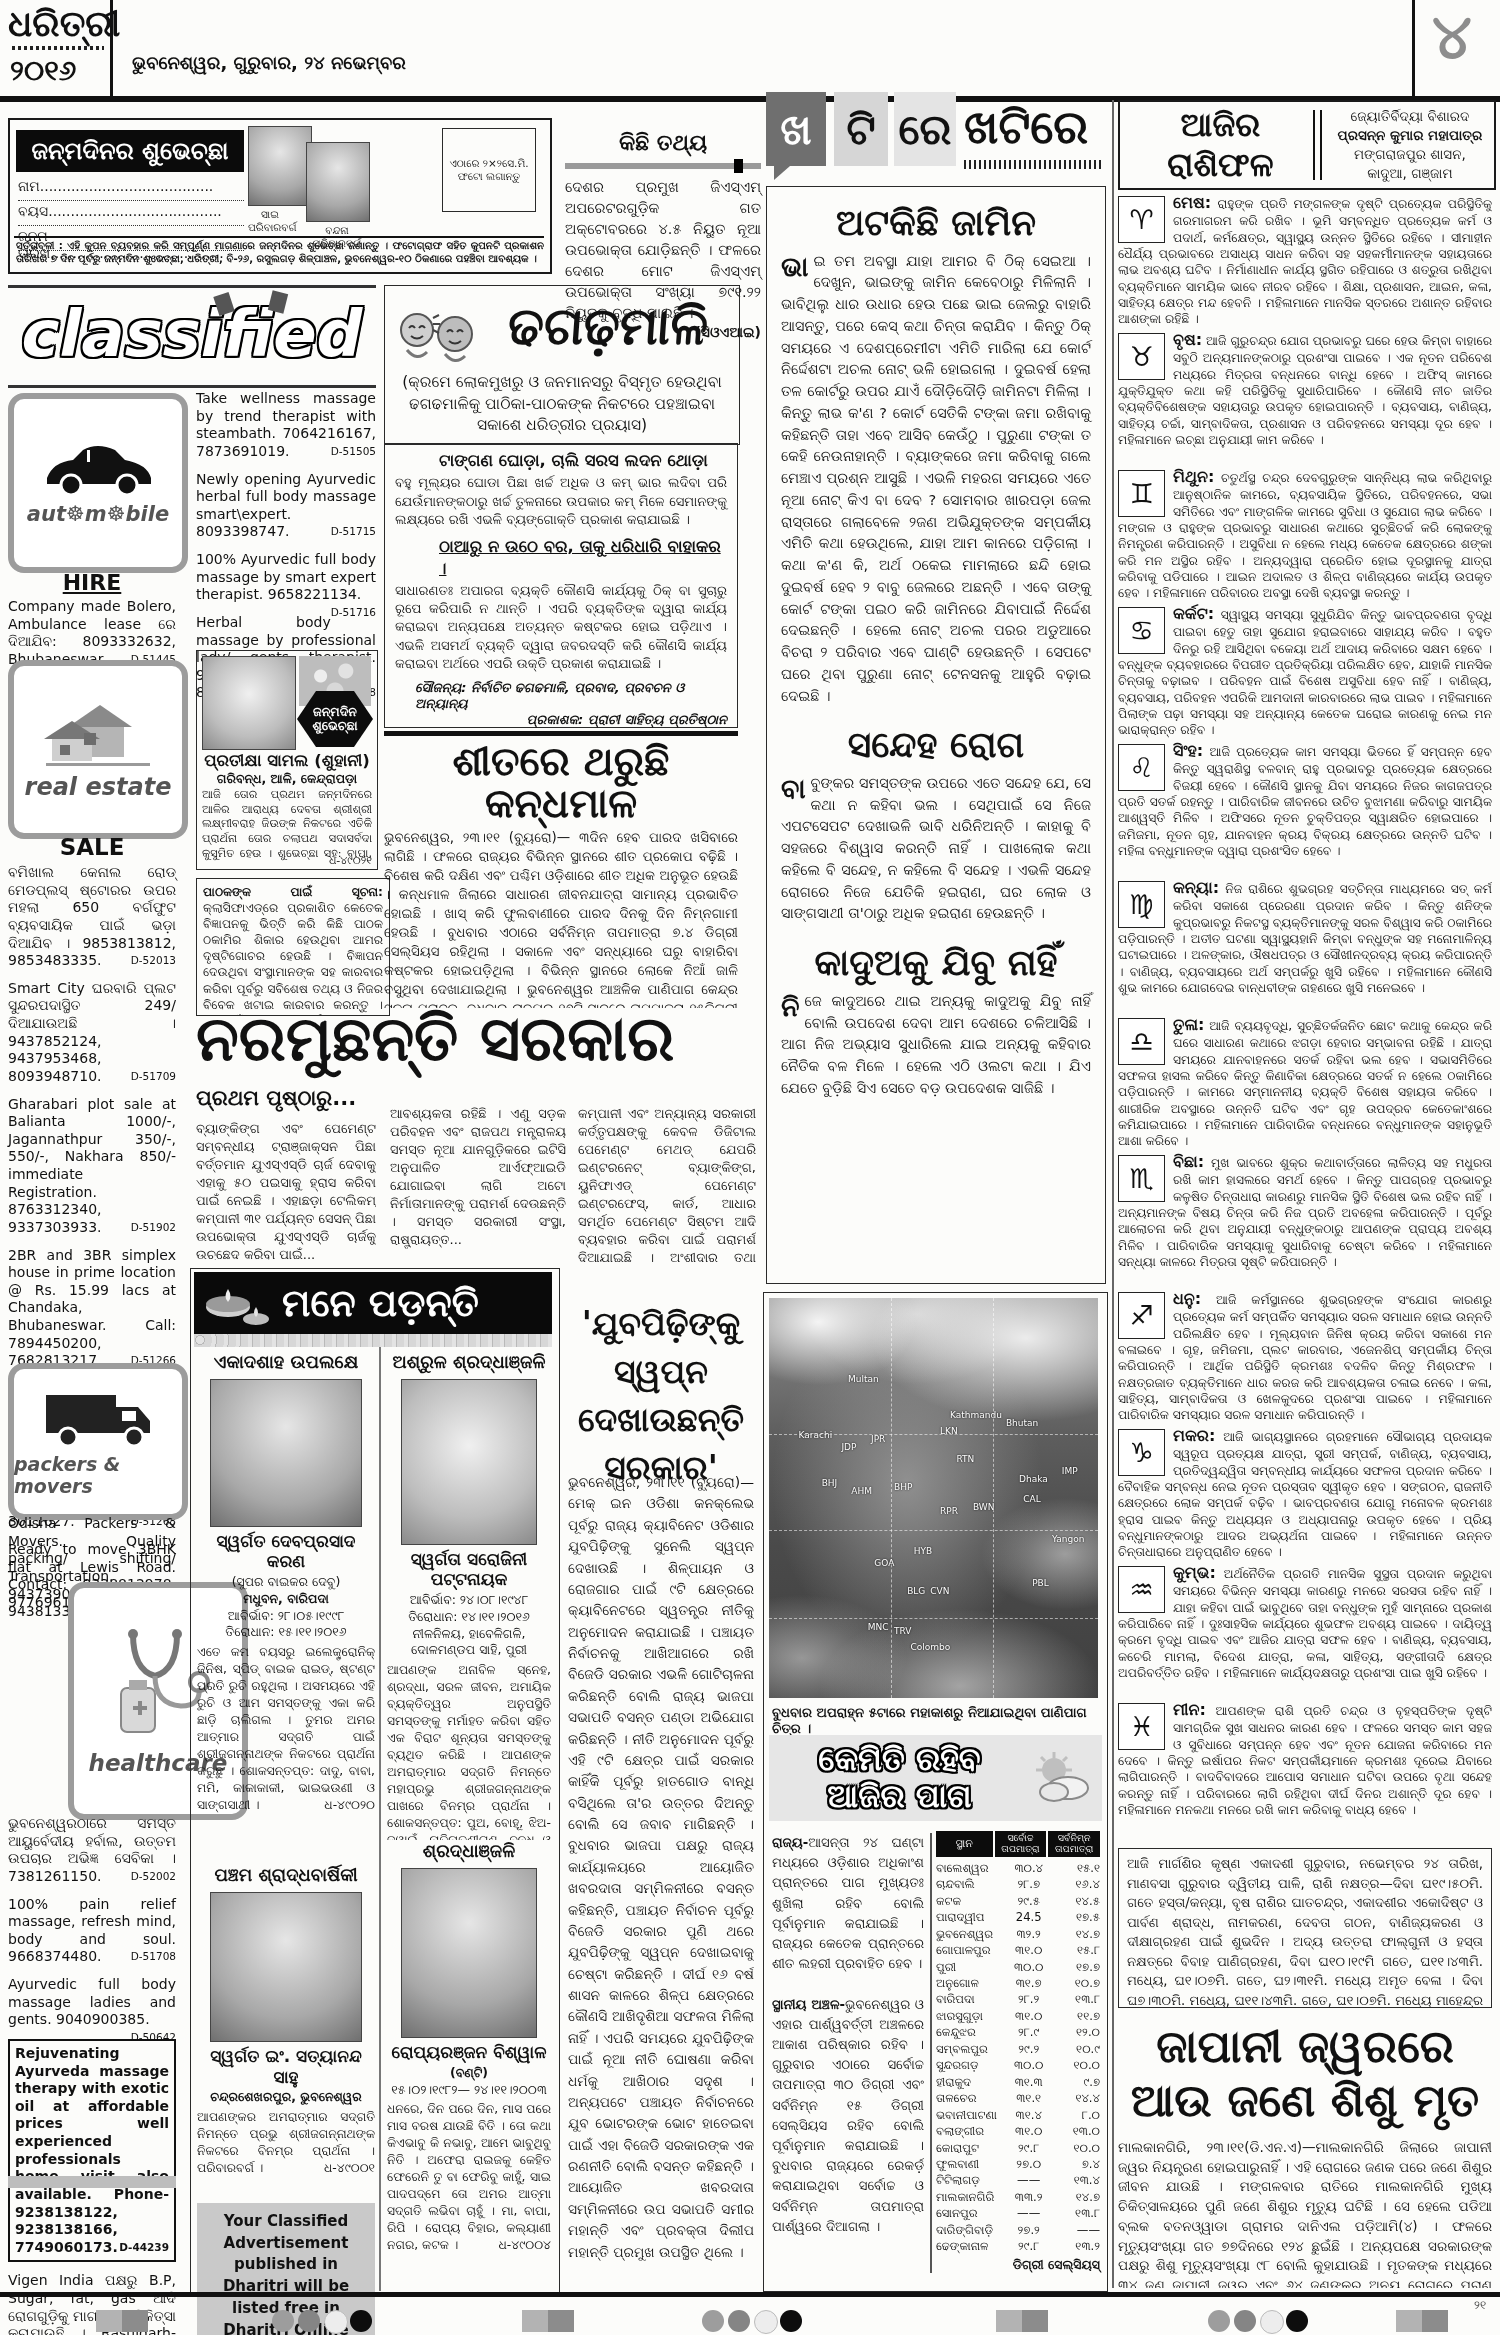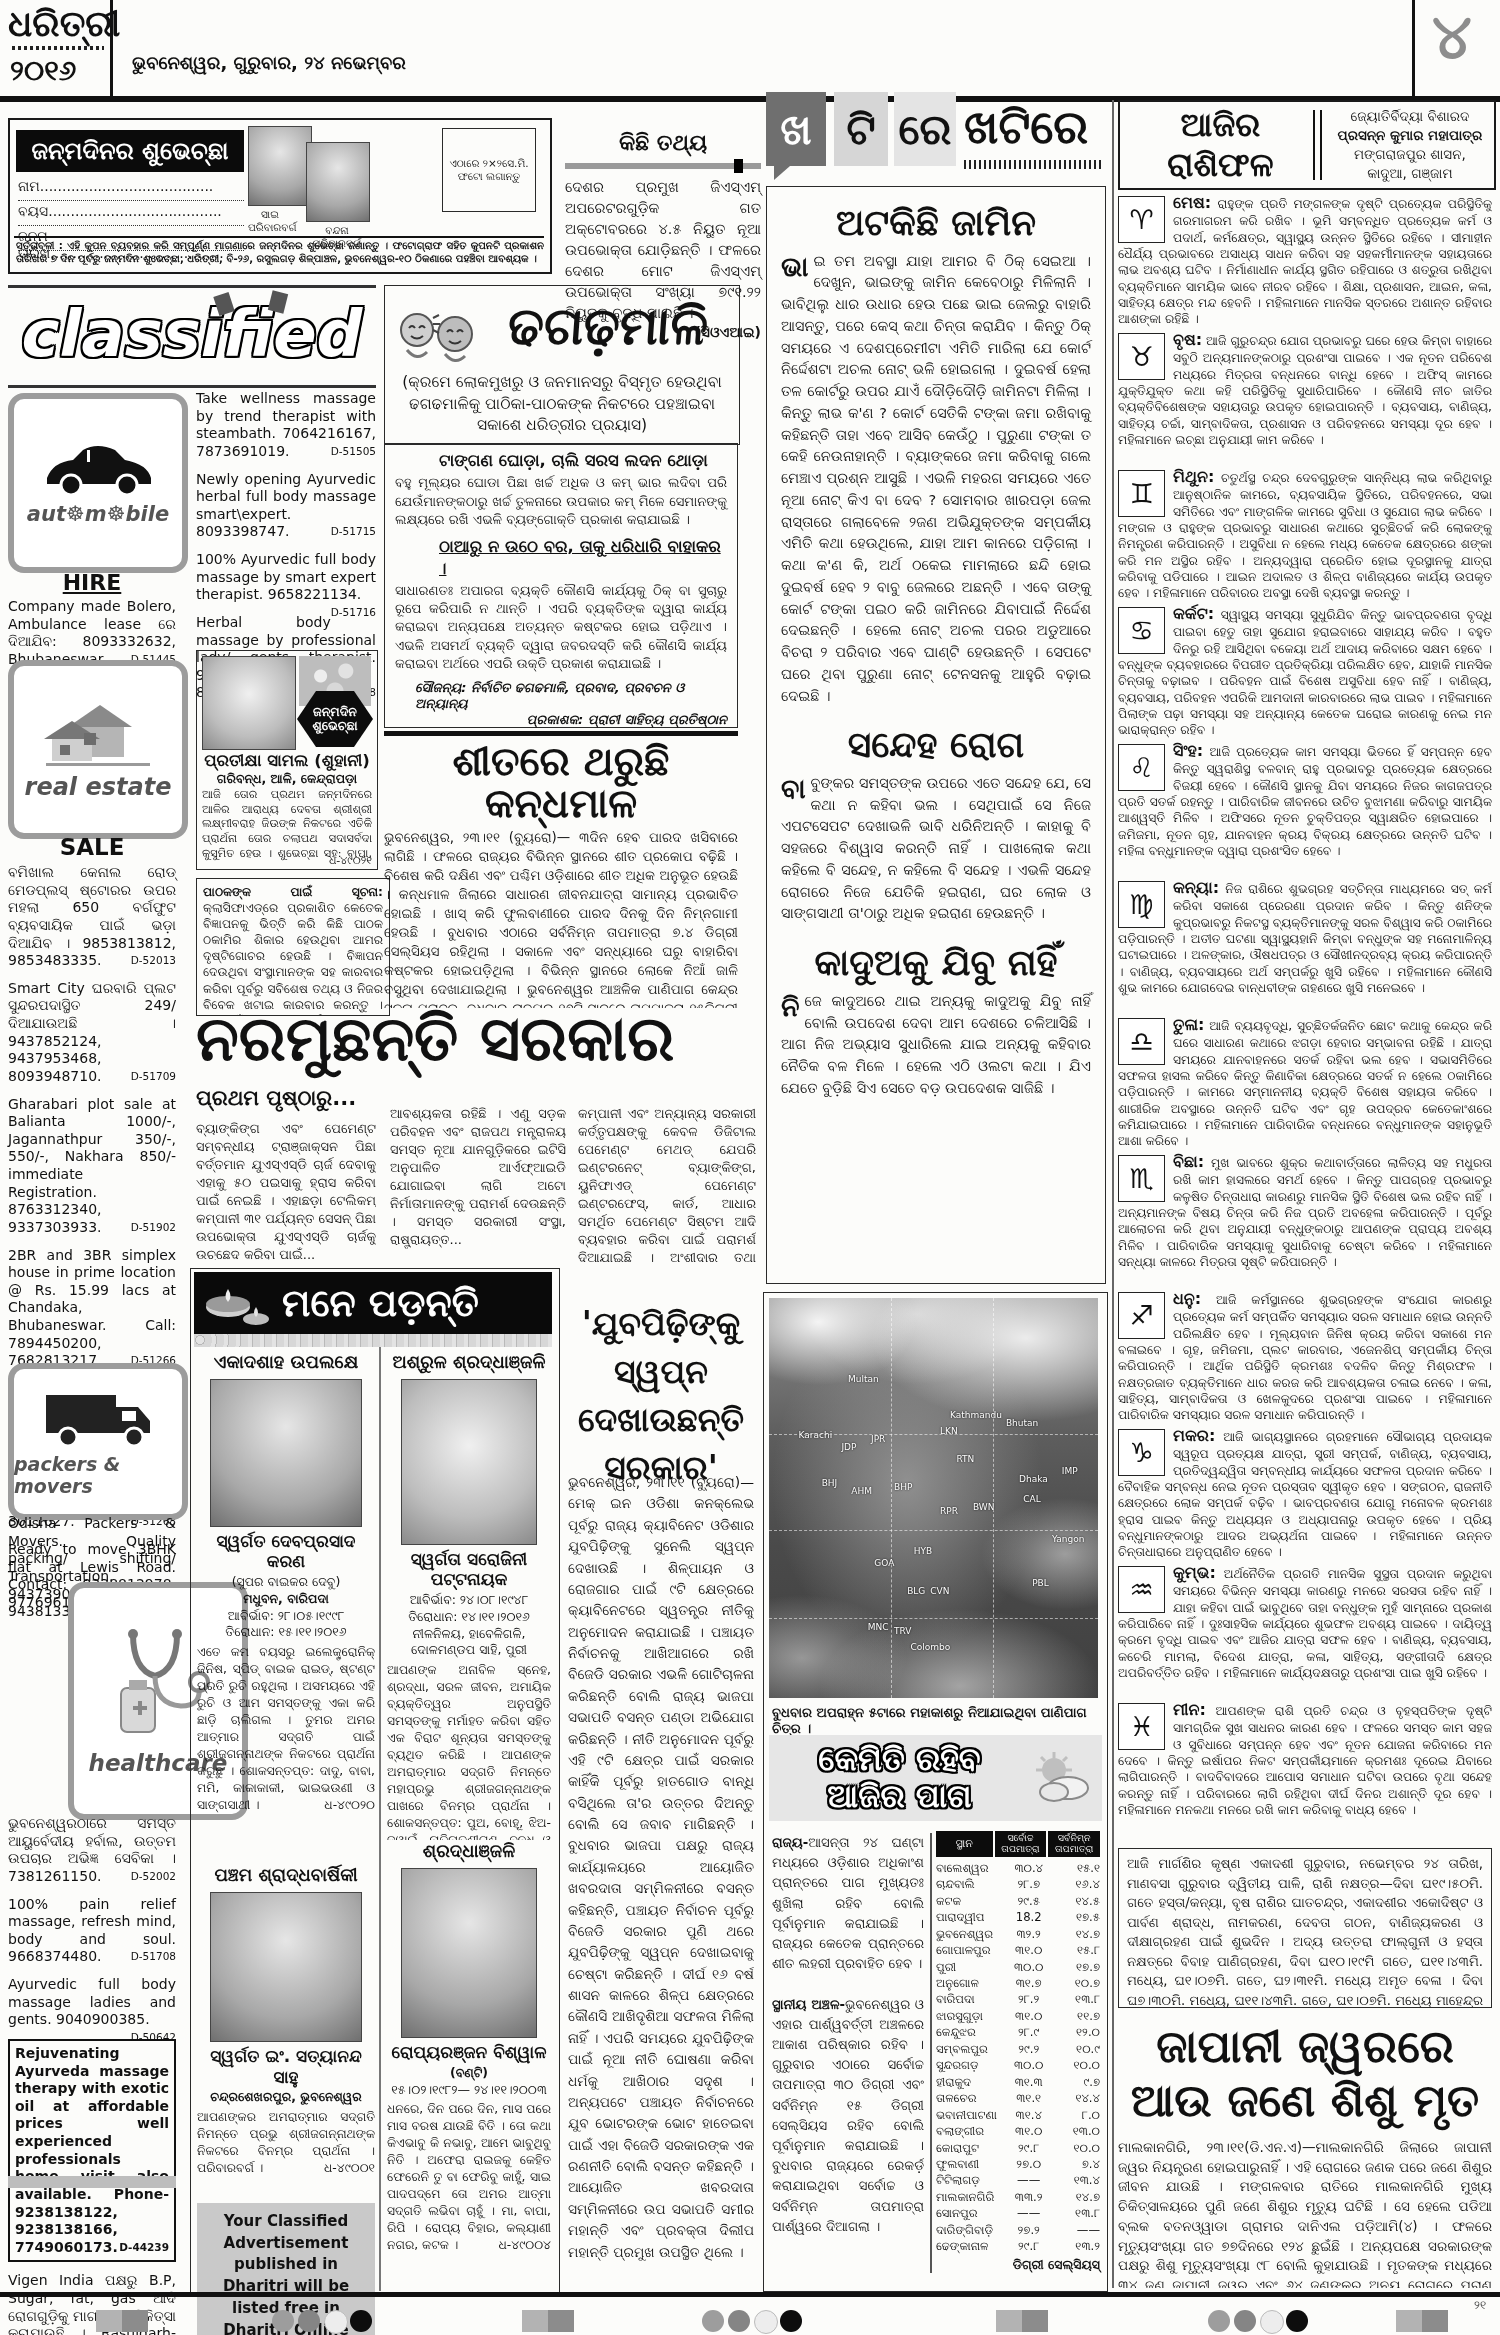--- a/index.html
+++ b/index.html
@@ -404,21 +404,21 @@
           </div>
 
           <div class="wrow">
             <span class="wname">କଟକ</span>
             <span class="wmax">୨୯.୫</span>
             <span class="wmin">୧୪.୫</span>
           </div>
 
           <div class="wrow">
             <span class="wname">ପାରାଦ୍ୱୀପ</span>
-            <span class="wmax">18.2</span>
+            <span class="wmax">24.5</span>
             <span class="wmin">୧୭.୫</span>
           </div>
 
           <div class="wrow">
             <span class="wname">ଭୁବନେଶ୍ୱର</span>
             <span class="wmax">୩୨.୨</span>
             <span class="wmin">୧୪.୭</span>
           </div>
 
           <div class="wrow">

